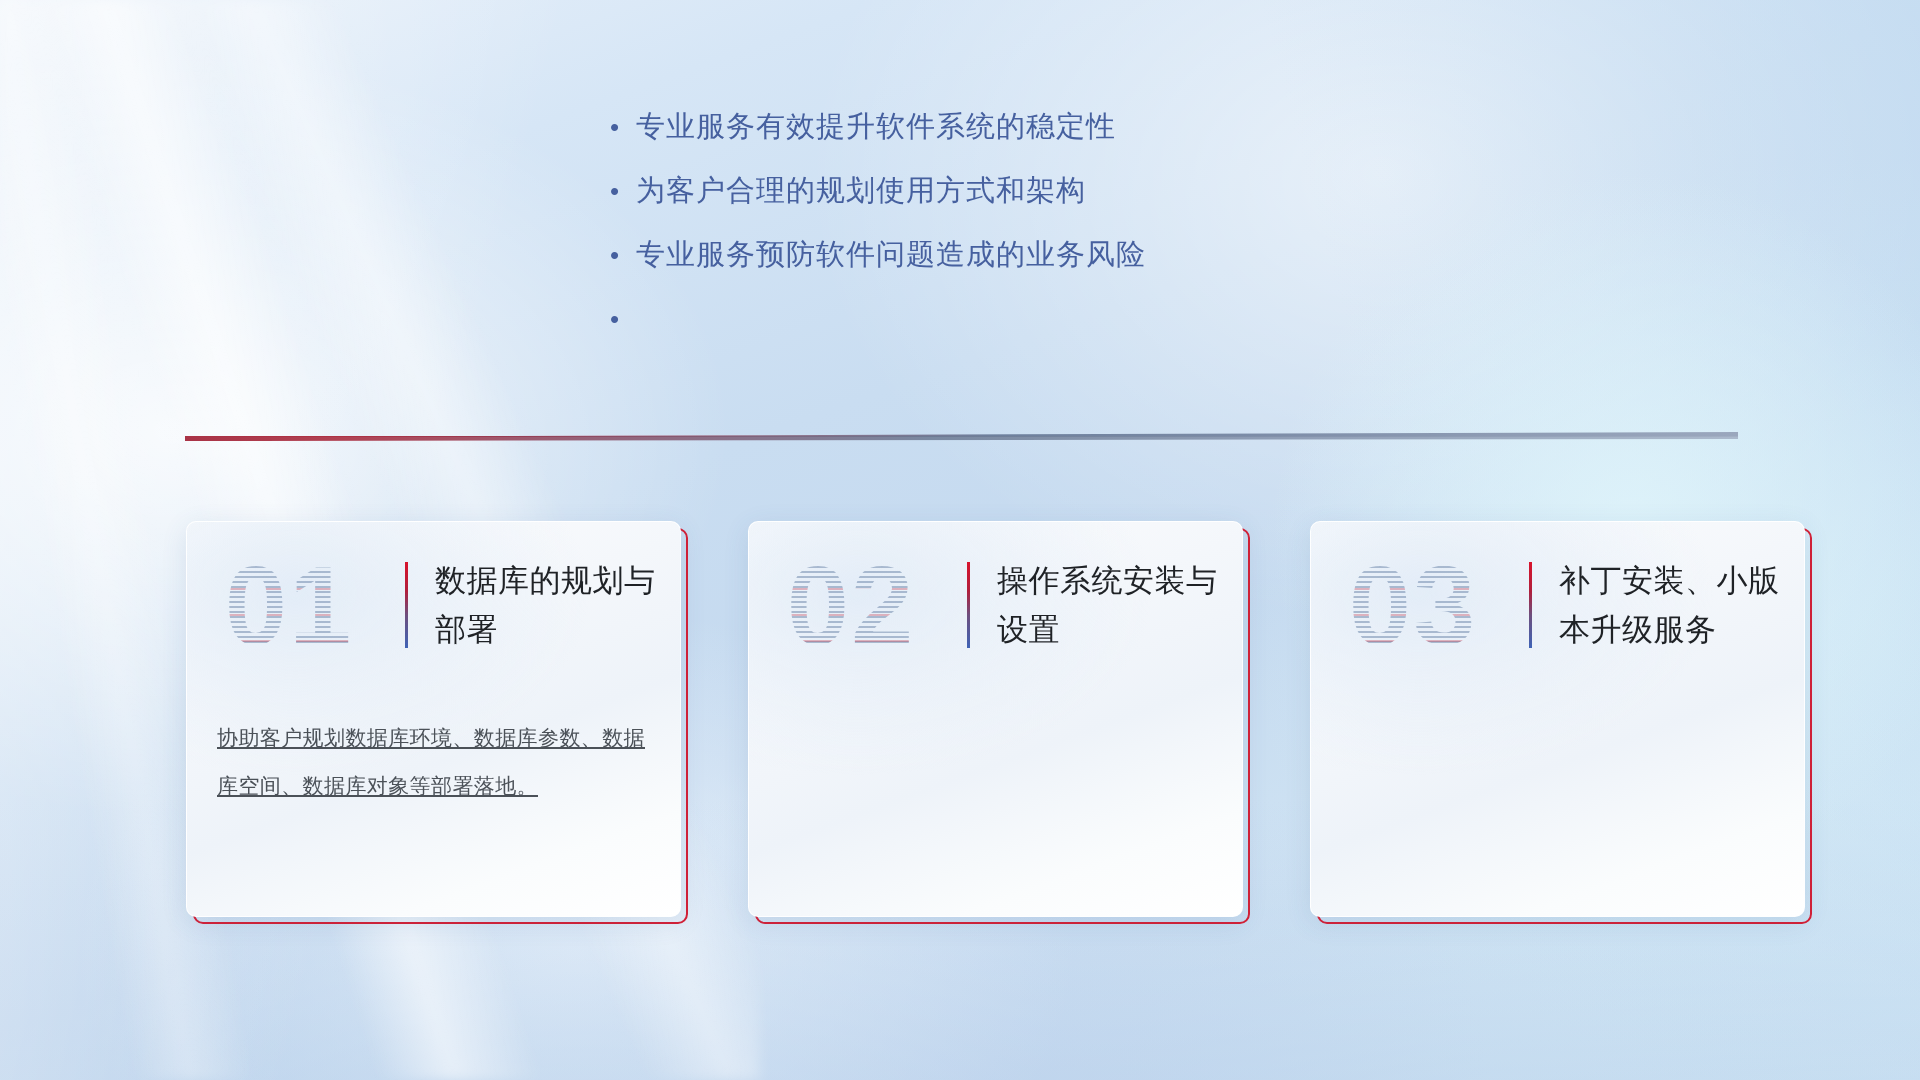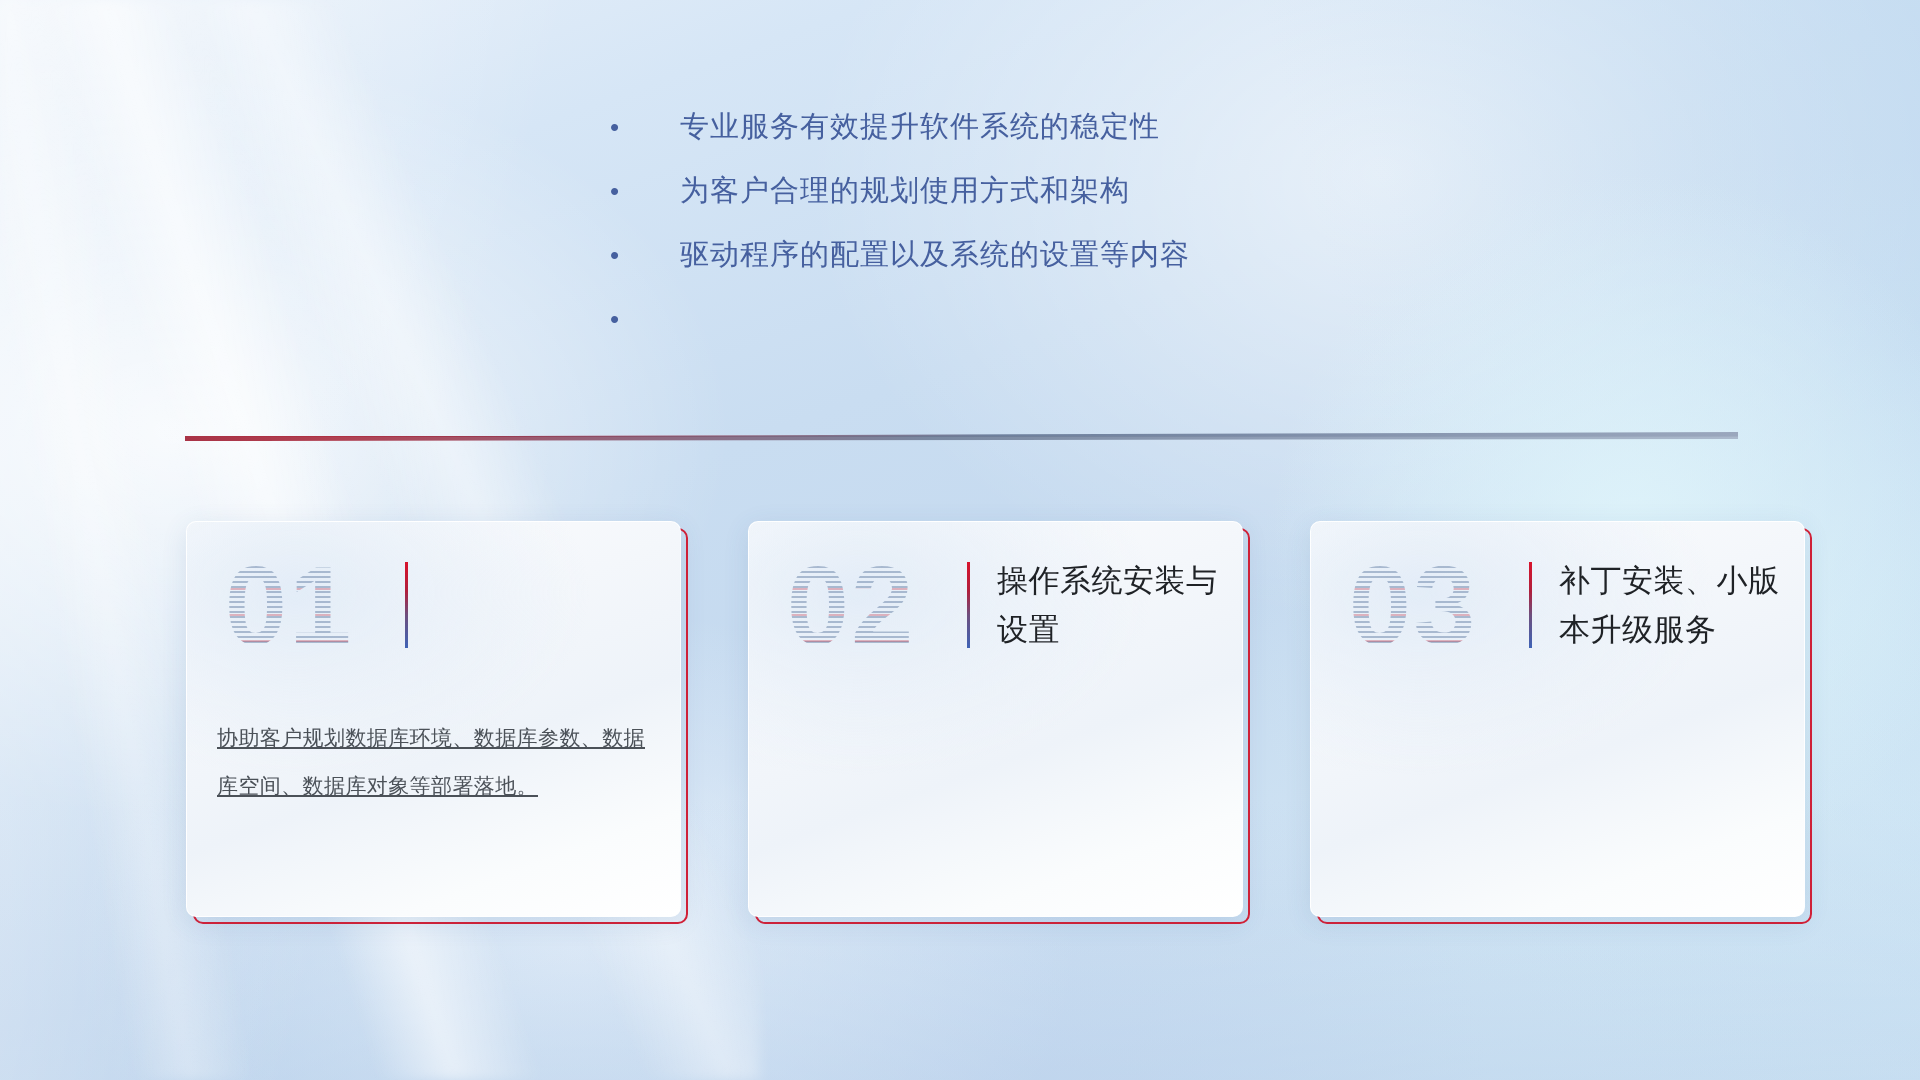--- a/index.html
+++ b/index.html
@@ -53,21 +53,21 @@
     height:64px;
     color:#46609f;
     font-size:29px;
     letter-spacing:1px;
     font-weight:400;
   }
   .bullet-dot{
     width:26px;flex:0 0 26px;text-align:left;
     font-size:26px;line-height:1;color:#46609f;
   }
-  .bullet-text{white-space:nowrap;margin-left:44px;}
+  .bullet-text{white-space:nowrap;}
 
   
   #divider{
     position:absolute;left:185px;top:432px;width:1553px;height:9px;
   }
   #divider .d-top{
     position:absolute;left:0;top:0;width:100%;height:5px;
     background:linear-gradient(90deg,#c3102a 0%,#cf1b35 8%,#b53a52 22%,#8d6d84 38%,#6d7f9c 52%,#7b8ba6 68%,#8d9bb3 84%,#9aa7bd 100%);
     clip-path:polygon(0 100%, 100% 0, 100% 100%, 0 100%);
   }
@@ -166,41 +166,42 @@
   <div class="bullet-row">
     <span class="bullet-dot">•</span>
     <span class="bullet-text">专业服务有效提升软件系统的稳定性</span>
   </div>
   <div class="bullet-row">
     <span class="bullet-dot">•</span>
     <span class="bullet-text">为客户合理的规划使用方式和架构</span>
   </div>
   <div class="bullet-row">
     <span class="bullet-dot">•</span>
-    <span class="bullet-text">驱动程序的配置以及系统的设置等内容</span>
+    <span class="bullet-text">专业服务预防软件问题造成的业务风险</span>
   </div>
   <div class="bullet-row">
     <span class="bullet-dot">•</span>
   </div>
 </div>
 
 <div id="divider">
   <div class="d-top"></div>
   <div class="d-bot"></div>
 </div>
 
 <div id="cards">
 
   <div class="card-wrap">
     <div class="card-accent"></div>
     <div class="card">
       <div class="card-head">
         <div class="wm">01</div>
         <div class="wm-accent">01</div>
         <div class="v-rule"></div>
+        <div class="card-title">数据库的规划与部署</div>
       </div>
       <div class="card-body">协助客户规划数据库环境、数据库参数、数据库空间、数据库对象等部署落地。</div>
     </div>
   </div>
 
   <div class="card-wrap">
     <div class="card-accent"></div>
     <div class="card">
       <div class="card-head">
         <div class="wm">02</div>

